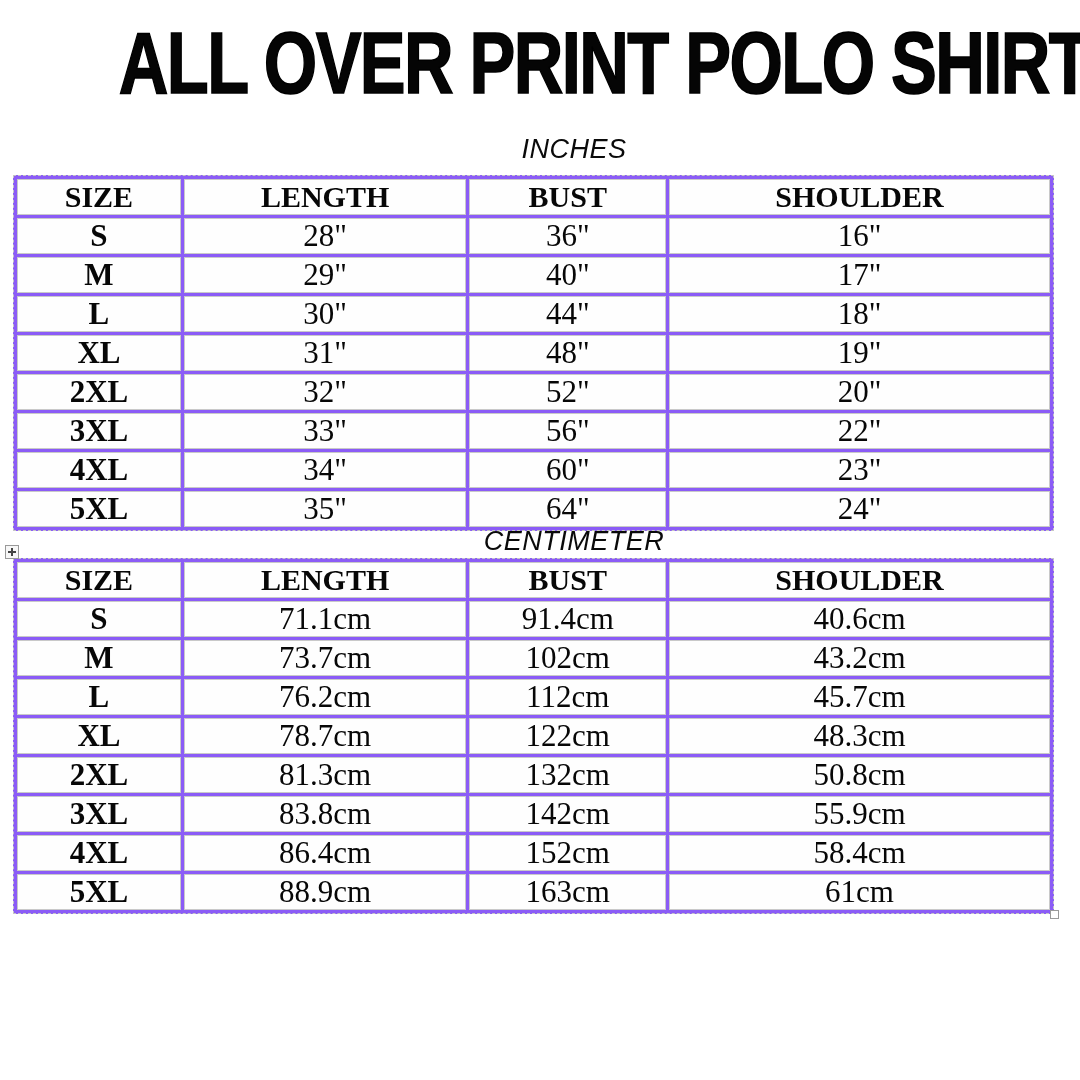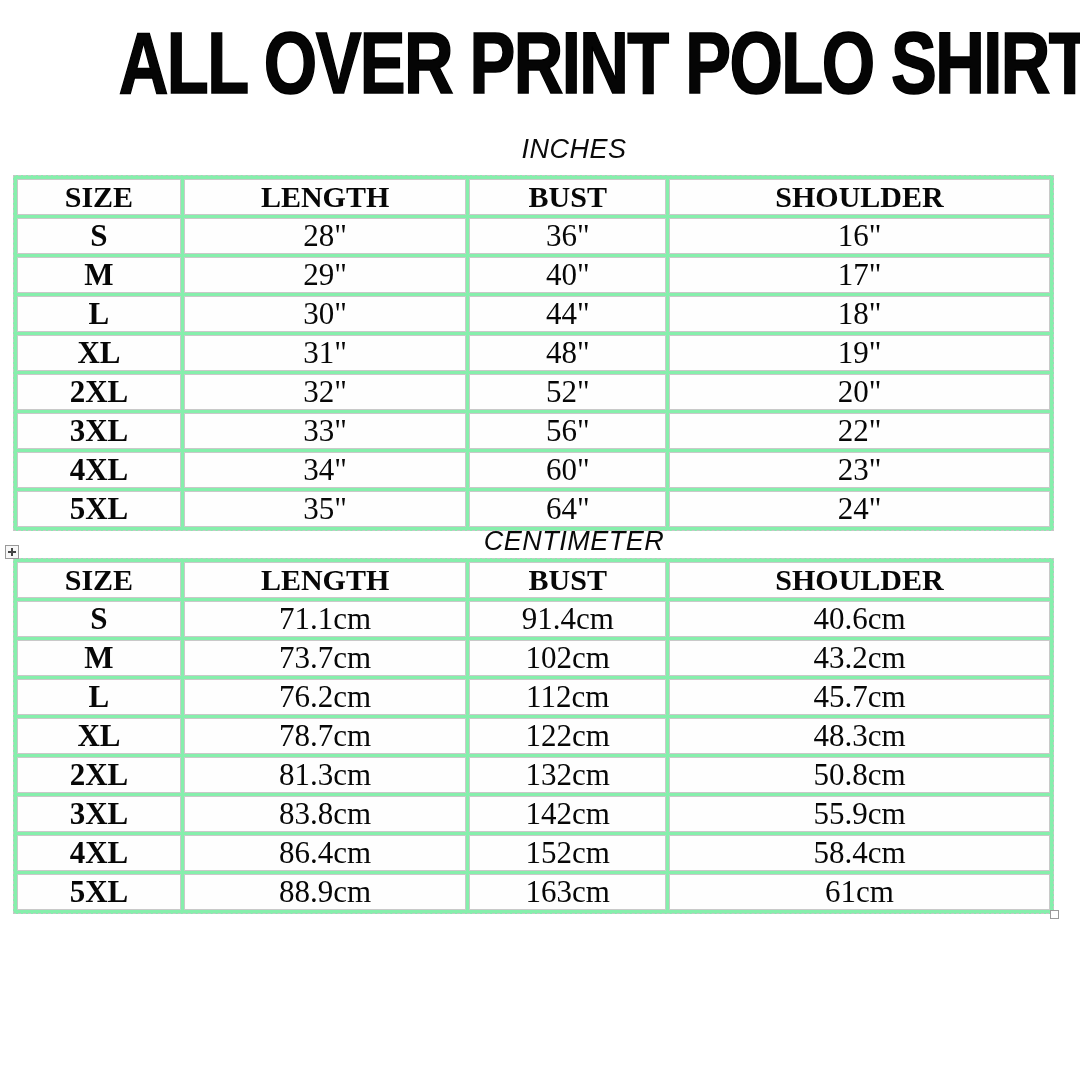--- a/index.html
+++ b/index.html
@@ -47,21 +47,21 @@
     color: #0a0a0a;
   }
   .inches-label { top: 134px; }
   .cm-label { top: 526px; }
 
   .table-wrap {
     position: absolute;
     left: 13px;
     width: 1039px;
     border: 1px dashed #c6c6c6;
-    background: #86efac;
+    background: #8b5cf6;
   }
   .t1 { top: 175px; }
   .t2 { top: 558px; }
 
   table.size-table {
     width: 100%;
     border-collapse: separate;
     border-spacing: 3px;
     table-layout: fixed;
   }

